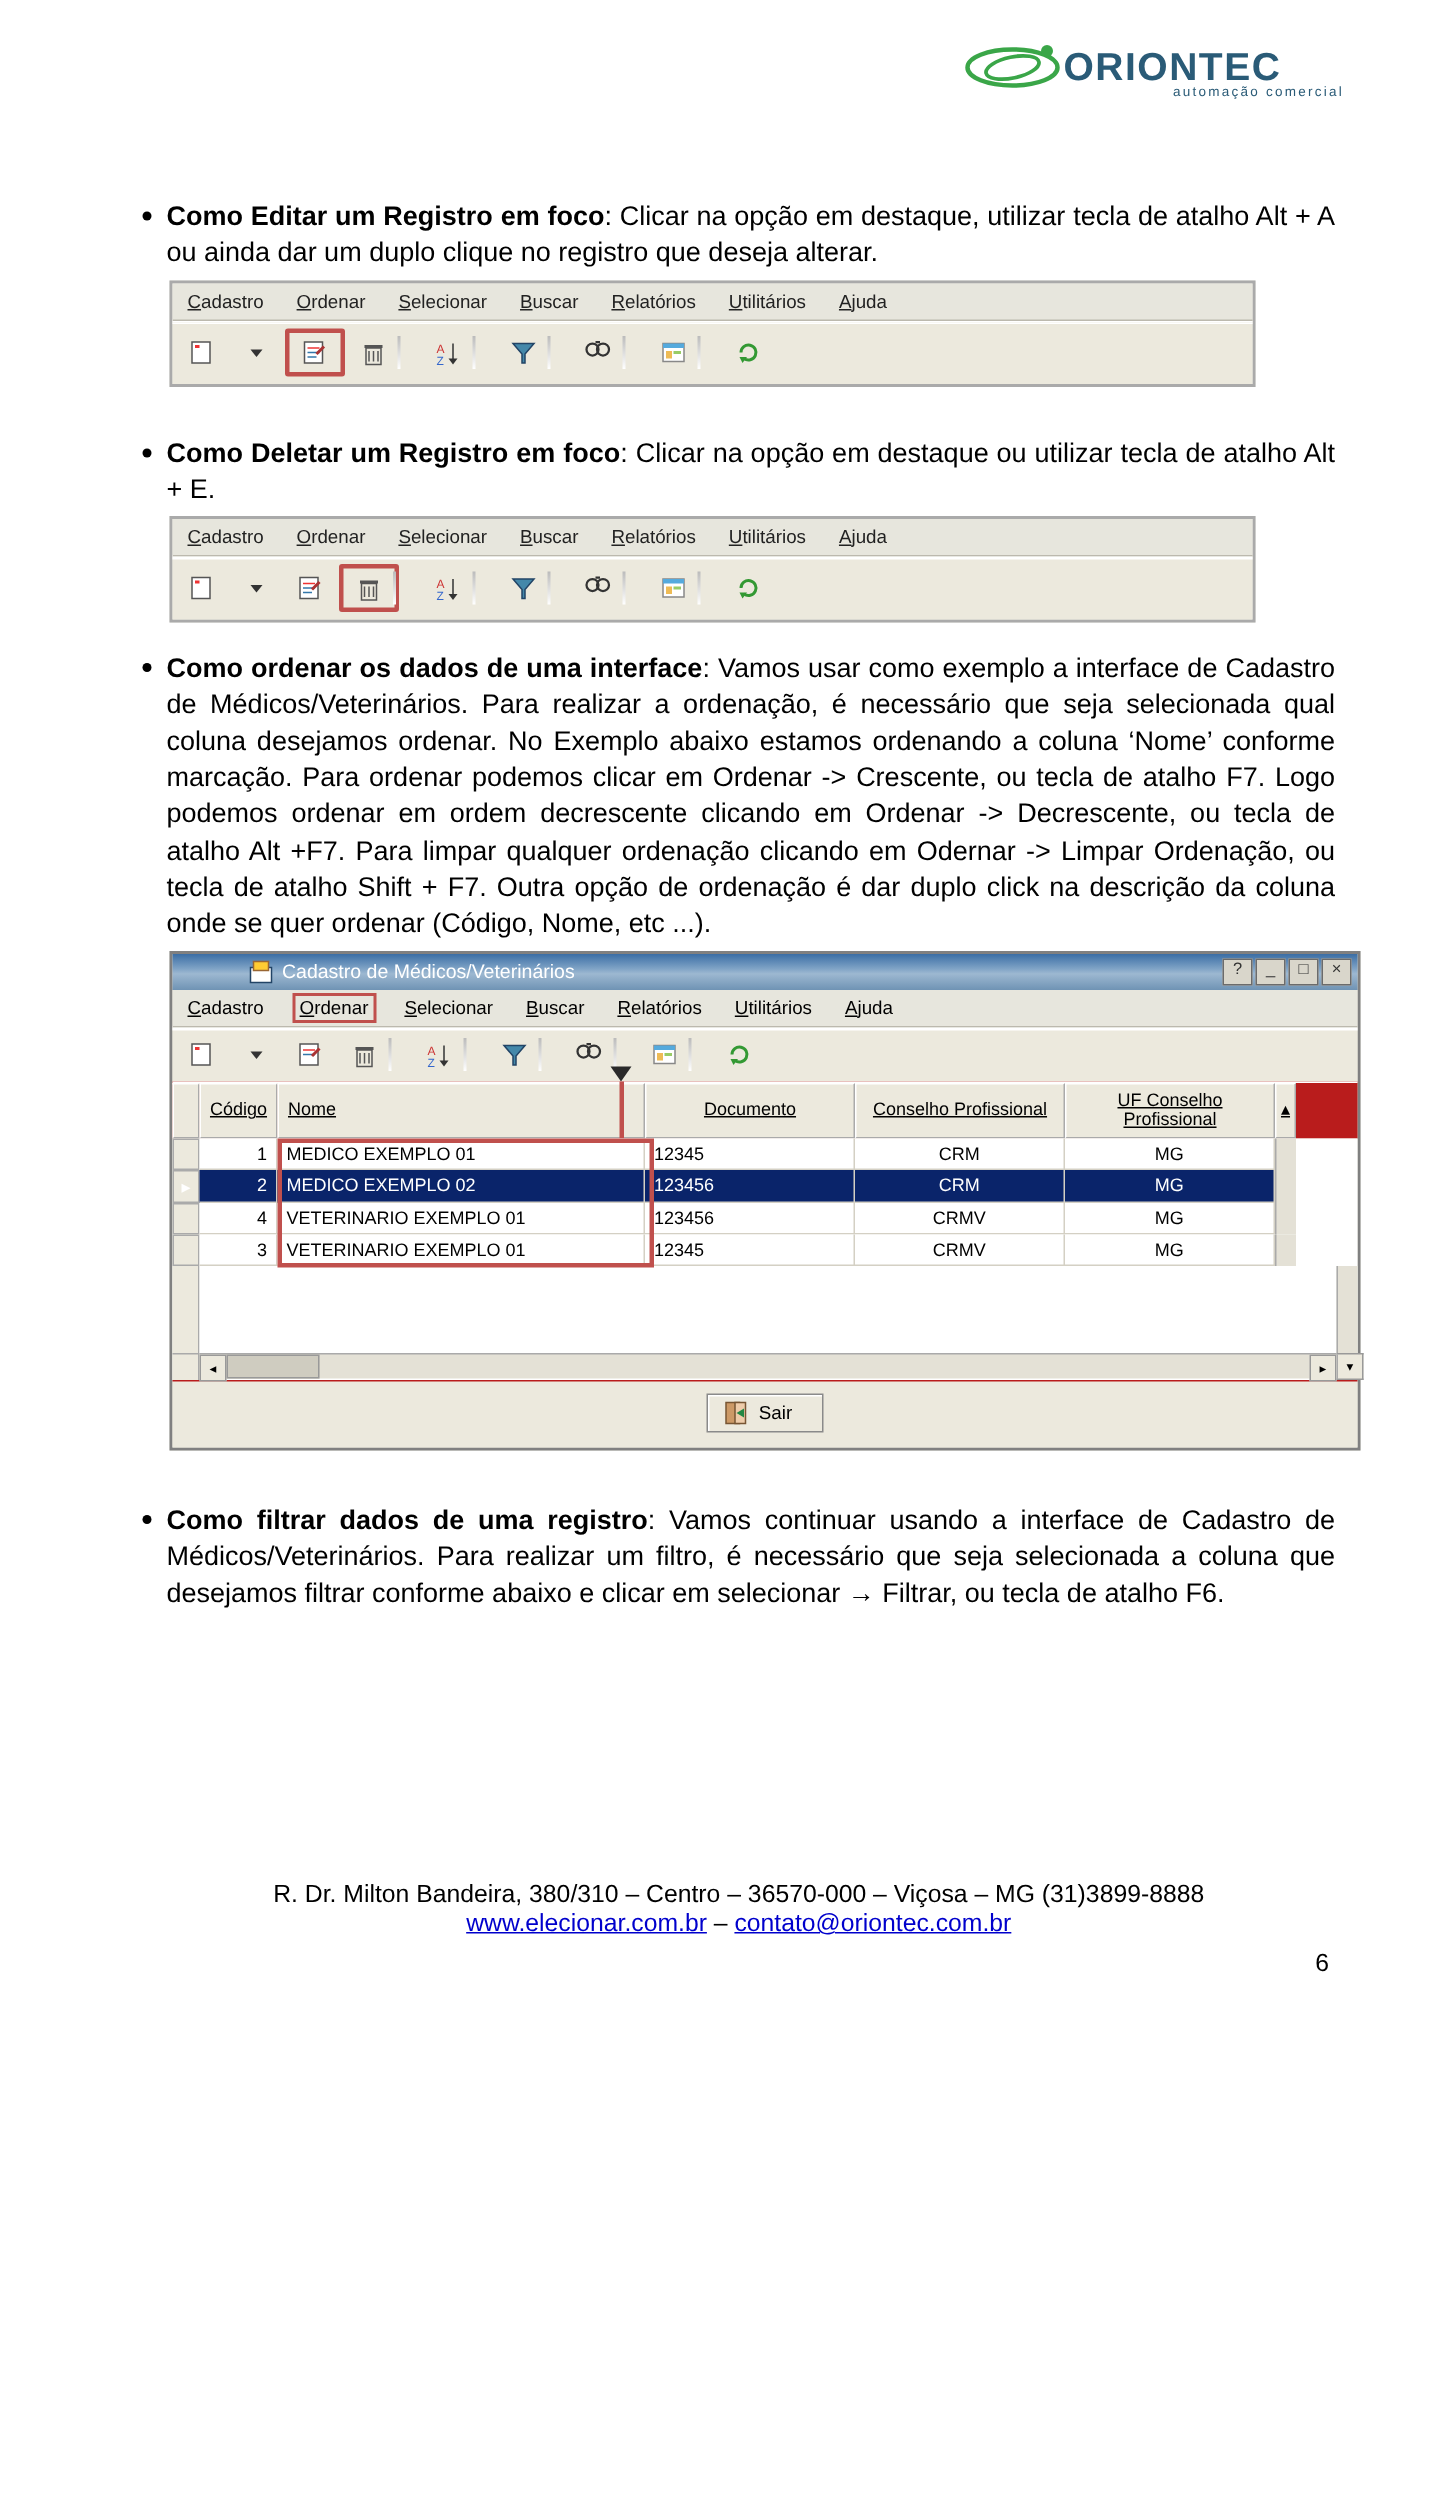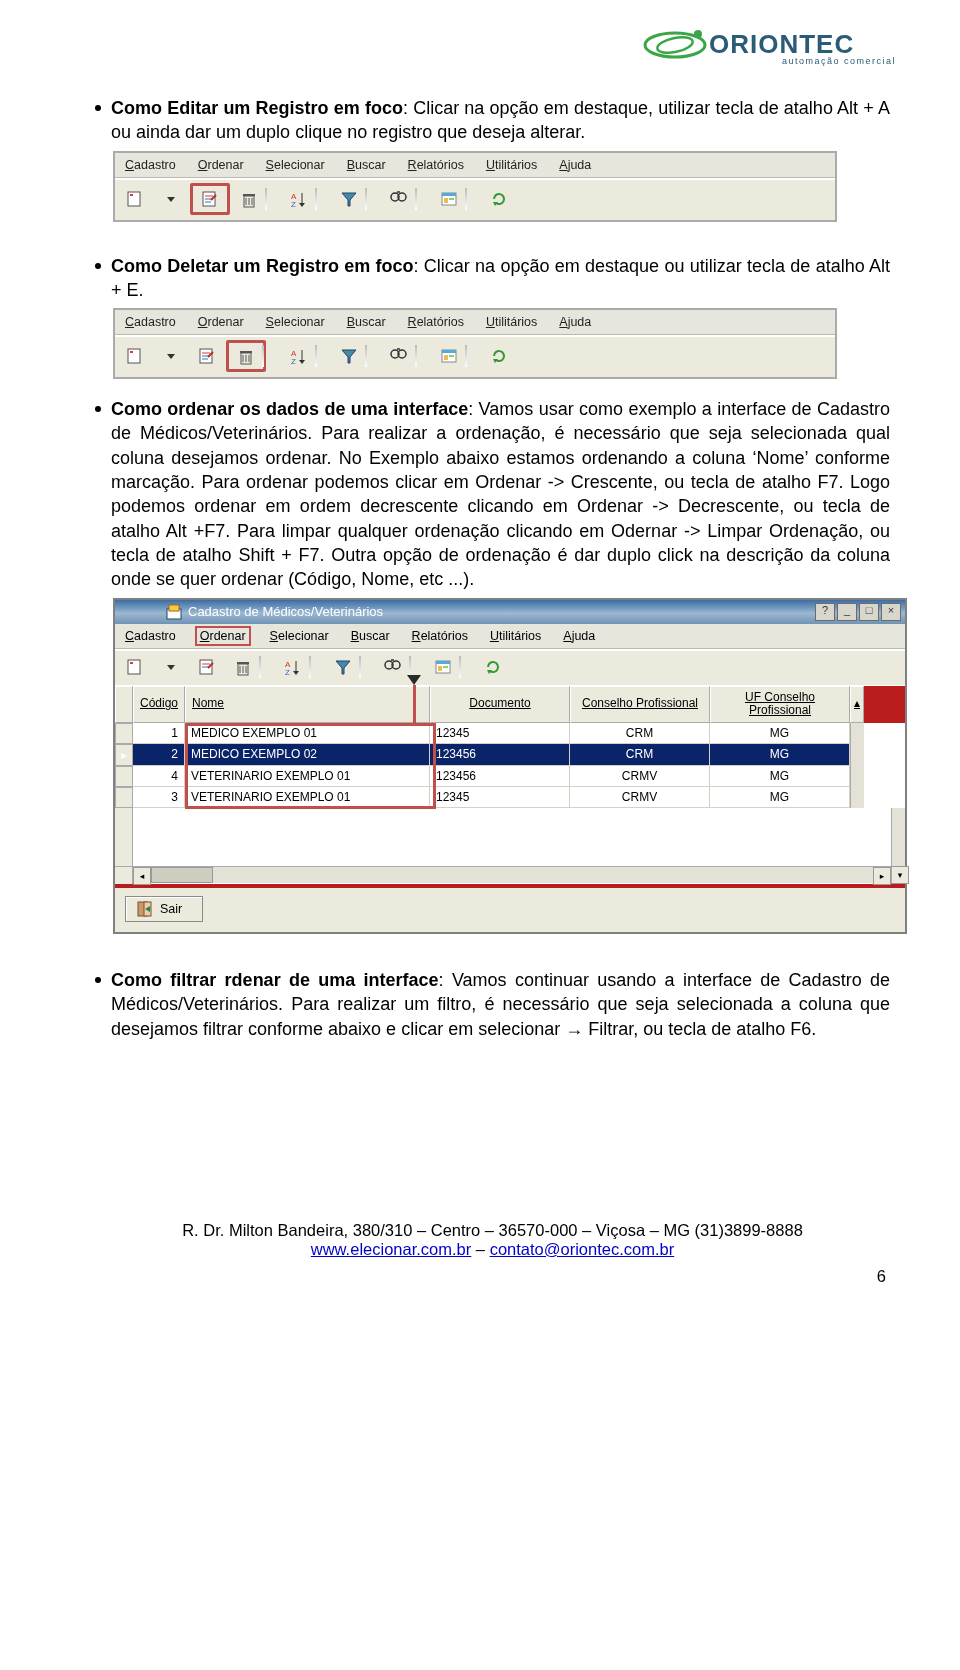--- a/index.html
+++ b/index.html
@@ -158,22 +158,22 @@
   .scroll-x {
     height: 16px; background: #e4e1d6; border-top: 1px solid #aaa;
     display: flex; justify-content: space-between;
   }
   .sbtn {
     width: 16px; height: 16px; background: #ece9dd;
     border: 1px solid #999; font-size: 9px; display:flex;
     align-items:center; justify-content:center;
   }
   .win-footer {
-    display: flex; justify-content: flex-start; padding: 8px 10px 10px;
-    background: #ece9dd; border-top: 4px solid #b91c1c;
+    display: flex; justify-content: center; padding: 8px 10px 10px;
+    background: #ece9dd; border-top: 1px solid #b91c1c;
   }
   .sair-btn {
     display: flex; align-items: center; gap: 6px;
     padding: 3px 20px 3px 10px;
     border: 1px solid #8a8a8a; background: #ece9dd;
     box-shadow: inset 1px 1px 0 #fff;
   }
   .footer-text {
     margin-top: 180px;
     text-align: center;
@@ -196,21 +196,21 @@
   <div class="logo">
     <svg width="260" height="50" viewBox="0 0 260 50">
       <ellipse cx="35" cy="25" rx="30" ry="12" fill="none" stroke="#3aa648" stroke-width="3"></ellipse>
       <ellipse cx="35" cy="25" rx="18" ry="7" fill="none" stroke="#3aa648" stroke-width="2.5" transform="rotate(-12 35 25)"></ellipse>
       <circle cx="58" cy="14" r="4" fill="#3aa648"></circle>
       <text x="69" y="33" font-family="Arial Black, Arial" font-size="26" fill="#2a5b77" font-weight="900" letter-spacing="1">ORIONTEC</text>
       <text x="142" y="44" font-family="Arial" font-size="9" fill="#2a5b77" letter-spacing="1.5">automação comercial</text>
     </svg>
   </div>
 
-  <div class="block" style="margin-top:36px">
+  <div class="block" style="margin-top:72px">
     <div class="bullet">
       <div class="dot"></div>
       <div><span class="bold">Como Editar um Registro em foco</span><span>: Clicar na opção em destaque, utilizar tecla de atalho Alt + A ou ainda dar um duplo clique no registro que deseja alterar.</span></div>
     </div>
   </div>
 
   <div class="toolbar-wrap">
     <div class="toolbar">
       <div class="menubar">
         <span><u>C</u>adastro</span>
@@ -565,21 +565,21 @@
             <polygon points="9,9 14,6 14,12" fill="#284"></polygon>
           </svg>
         <span>Sair</span>
       </div>
     </div>
   </div>
 
   <div class="block" style="margin-top:34px">
     <div class="bullet">
       <div class="dot"></div>
-      <div><span class="bold">Como filtrar rdenar de uma interface</span><span>: Vamos continuar usando a interface de Cadastro de Médicos/Veterinários. Para realizar um filtro, é necessário que seja selecionada a coluna que desejamos filtrar conforme abaixo e clicar em selecionar → Filtrar, ou tecla de atalho F6.</span></div>
+      <div><span class="bold">Como filtrar dados de uma registro</span><span>: Vamos continuar usando a interface de Cadastro de Médicos/Veterinários. Para realizar um filtro, é necessário que seja selecionada a coluna que desejamos filtrar conforme abaixo e clicar em selecionar → Filtrar, ou tecla de atalho F6.</span></div>
     </div>
   </div>
 
   <div class="footer-text">
     <div>R. Dr. Milton Bandeira, 380/310 – Centro – 36570-000 – Viçosa – MG (31)3899-8888</div>
     <div>
       <a>www.elecionar.com.br</a><span> – </span><a>contato@oriontec.com.br</a>
     </div>
   </div>
   <div class="page-num">6</div>

